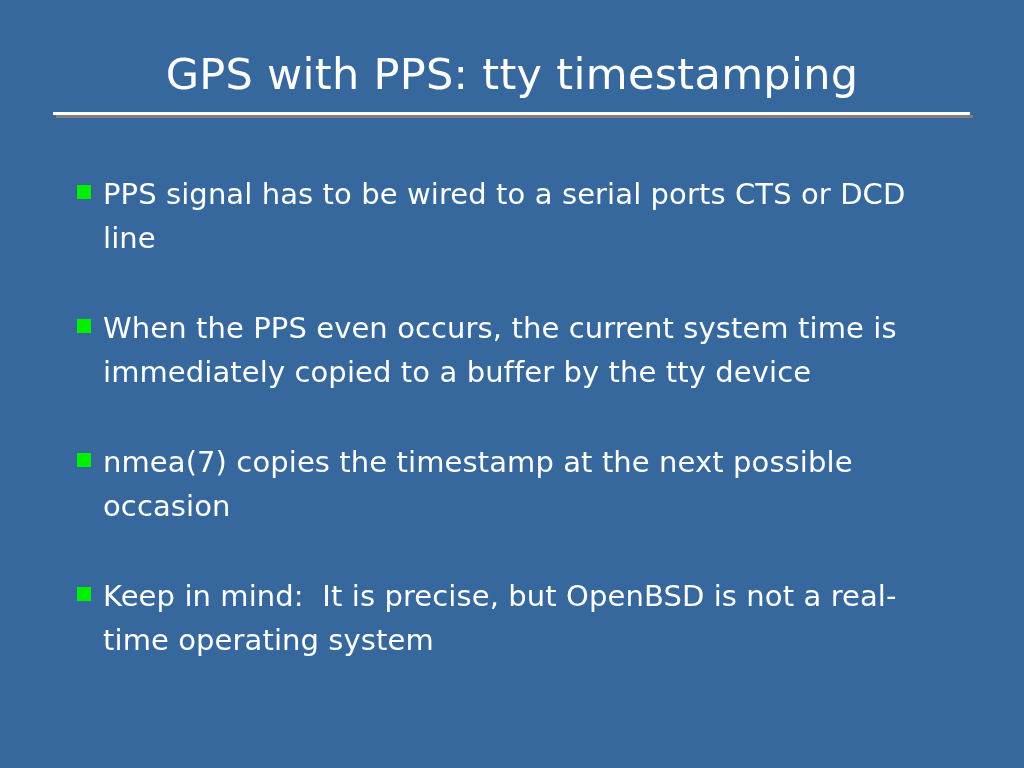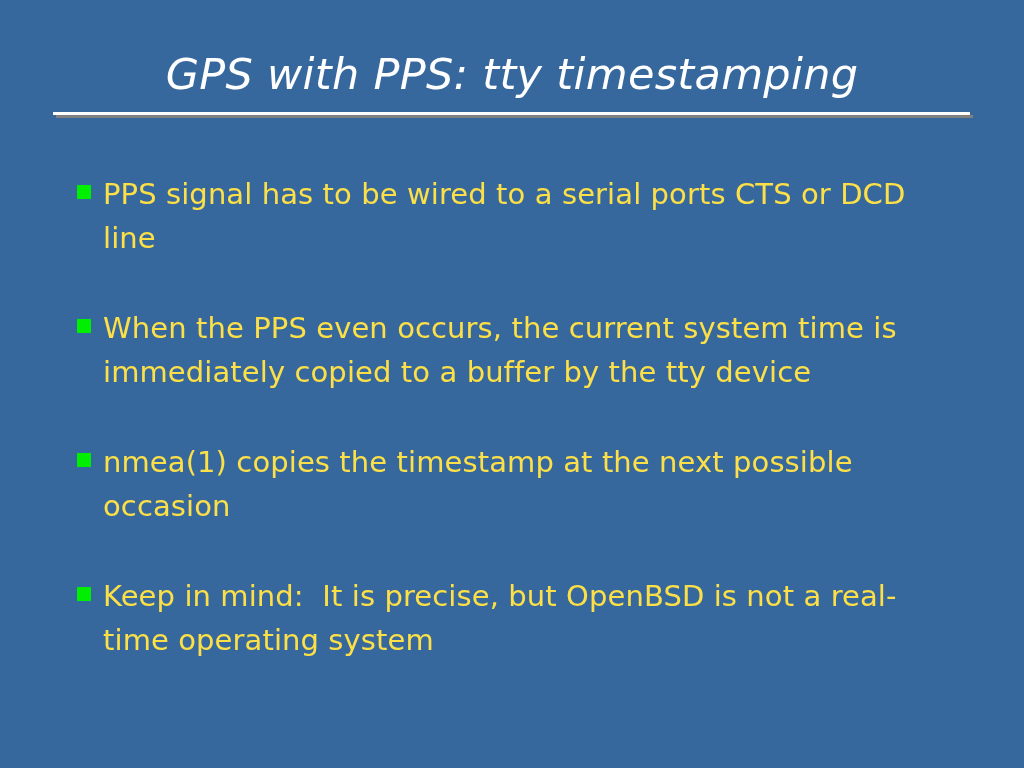--- a/index.html
+++ b/index.html
@@ -21,21 +21,20 @@
     background: #36689E;
     box-sizing: border-box;
   }
 
   
   #title-block {
     position: absolute;
     left: 0;
     top: 48px;
     width: 1024px;
-    font-style: italic;
   }
 
   #slide-title {
     margin: 0;
     text-align: center;
     color: #FFFFFF;
     font-family: "DejaVu Sans", sans-serif;
     font-weight: normal;
     font-size: 43px;
     line-height: 52px;
@@ -93,21 +92,21 @@
     left: 0;
     top: 13px;
     width: 14px;
     height: 14px;
     background: #00EE00;
     display: block;
   }
 
   .bullet-text {
     display: block;
-    color: #fde047;
+    color: #ffffff;
     font-family: "DejaVu Sans", sans-serif;
     font-weight: normal;
     font-size: 29px;
     line-height: 44px;
     letter-spacing: 0.1px;
     white-space: pre-wrap;
   }
 </style>
 </head>
 <body>
@@ -130,21 +129,21 @@
       <span class="bullet-text">PPS signal has to be wired to a serial ports CTS or DCD line</span>
     </li>
 
     <li>
       <span class="bullet-marker"></span>
       <span class="bullet-text">When the PPS even occurs, the current system time is immediately copied to a buffer by the tty device</span>
     </li>
 
     <li>
       <span class="bullet-marker"></span>
-      <span class="bullet-text">nmea(1) copies the timestamp at the next possible occasion</span>
+      <span class="bullet-text">nmea(7) copies the timestamp at the next possible occasion</span>
     </li>
 
     <li>
       <span class="bullet-marker"></span>
       <span class="bullet-text">Keep in mind:  It is precise, but OpenBSD is not a real-time operating system</span>
     </li>
 
   </ul>
 
 </div>

